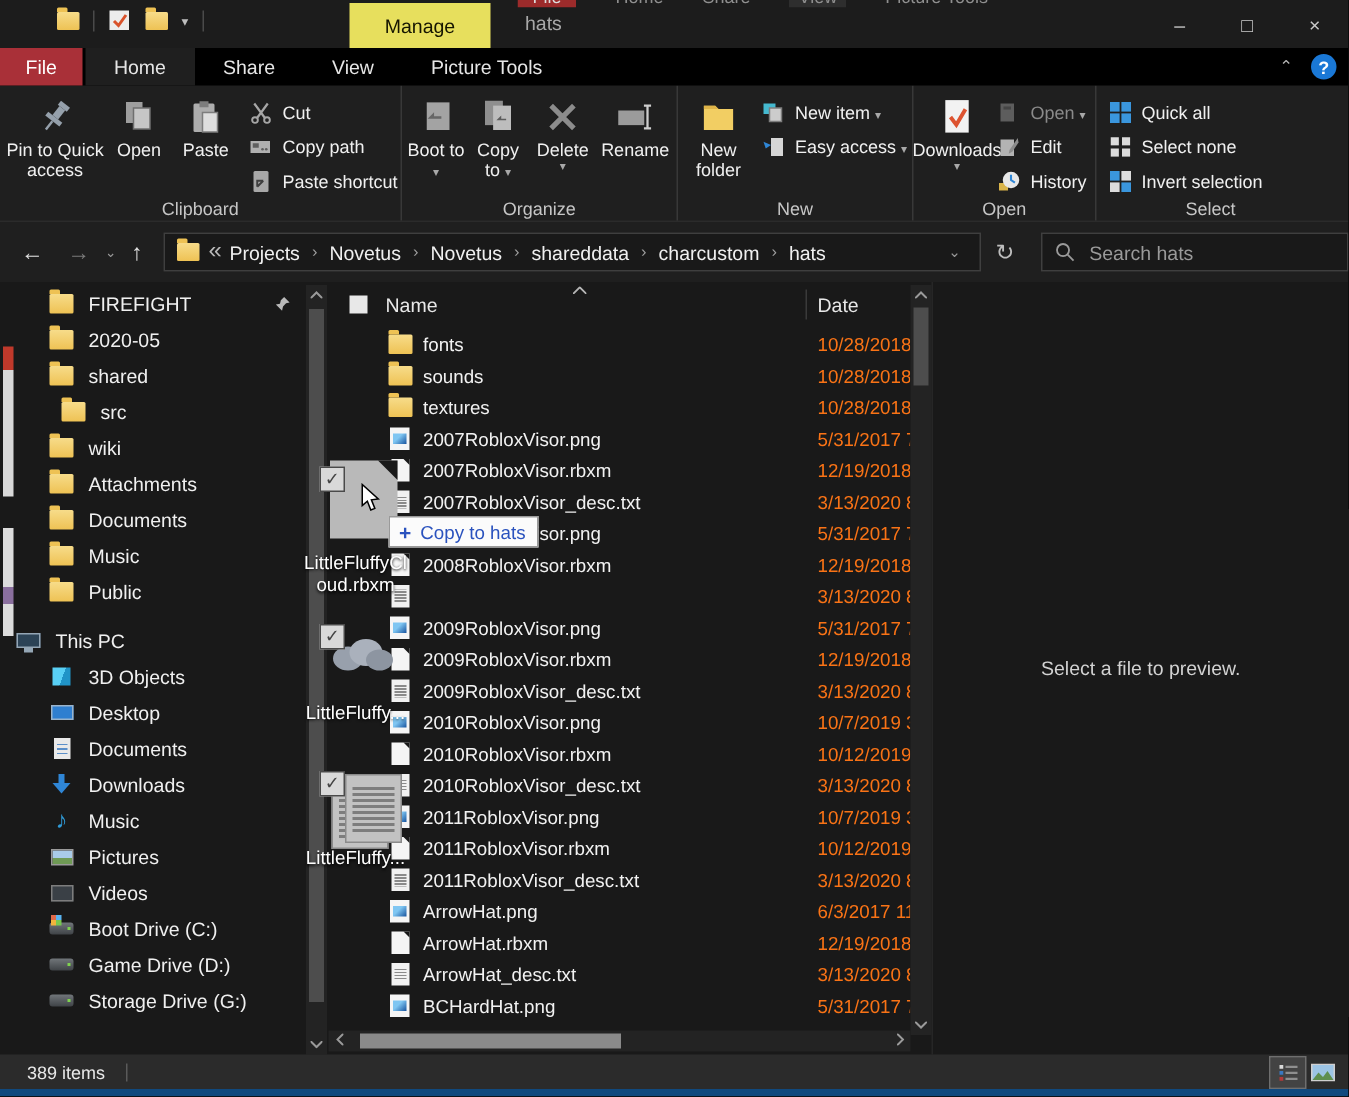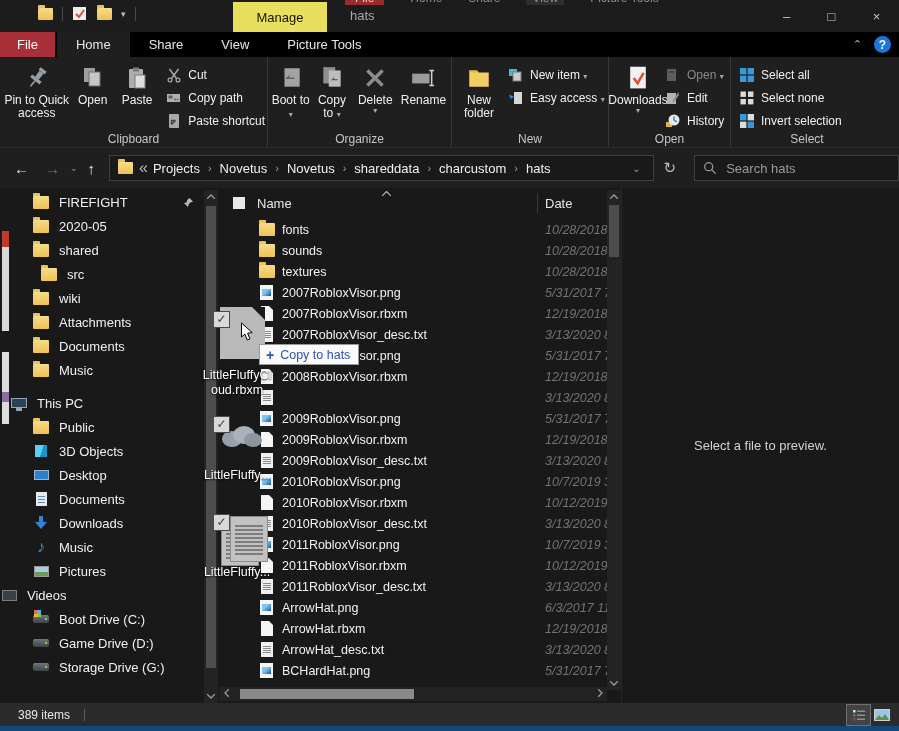--- a/index.html
+++ b/index.html
@@ -107,21 +107,21 @@
   .list-header { position:absolute; left:0; top:2px; width:388px; height:26px; display:flex; align-items:center; font-size:13px; color:#e8e8e8; }
   .hdr-check { width:12px; height:12px; background:#e8e8e8; margin:0 12px 0 14px; }
   .hdr-name { flex:1; }
   .sort-glyph { position:absolute; left:163px; top:-2px; color:#b5b5b5; font-size:9px; }
   .hdr-div { position:absolute; left:318px; top:3px; width:1px; height:20px; background:#3a3a3a; }
   .hdr-date { position:absolute; left:326px; }
   .rows { position:absolute; left:0; top:31px; width:388px; height:462px; overflow:hidden; }
   .frow { display:flex; align-items:center; height:21px; font-size:12.5px; }
   .fic { width:17px; flex:0 0 17px; margin-left:39px; margin-right:7px; display:flex; justify-content:center; }
   .fname { flex:1; color:#f2f2f2; white-space:nowrap; overflow:hidden; }
-  .fdate { position:absolute; left:326px; width:62px; color:#737373; white-space:nowrap; overflow:hidden;font-style:italic; }
+  .fdate { position:absolute; left:326px; width:62px; color:#f97316; white-space:nowrap; overflow:hidden; }
   .frow { position:relative; }
   .ficon-folder { width:16px; height:13px; background:linear-gradient(#f7dc8a,#eec254); border-radius:1px; position:relative; }
   .ficon-folder::before { content:""; position:absolute; top:-3px; left:0; width:7px; height:3px; background:#eec254; border-radius:1px 1px 0 0; }
   .ficon-png { width:13px; height:15px; background:#f5f5f5; position:relative; }
   .ficon-png::after { content:""; position:absolute; left:2px; top:4px; width:9px; height:7px; background:linear-gradient(135deg,#7fc6f2 40%,#17539e); }
   .ficon-rbxm { width:12px; height:15px; background:#f5f5f5; position:relative; }
   .ficon-rbxm::after { content:""; position:absolute; right:0; top:0; border-left:4px solid transparent; border-top:4px solid #191919; }
   .ficon-txt { width:12px; height:15px; background:#f1f1f1; position:relative; }
   .ficon-txt::after { content:""; position:absolute; left:2px; top:3px; width:8px; height:9px; background:repeating-linear-gradient(#f1f1f1 0 1px,#8a8a8a 1px 2px); }
 
@@ -378,21 +378,21 @@
 
     <div class="rgroup" style="width:152px;border-right:none">
       <div class="smallcol" style="padding-left:6px">
         <div class="smallbtn">
           <svg class="sicon16" viewBox="0 0 16 16">
               <rect x="1" y="1" width="6.4" height="6.4" fill="#3a96dd"></rect>
               <rect x="8.6" y="1" width="6.4" height="6.4" fill="#3a96dd"></rect>
               <rect x="1" y="8.6" width="6.4" height="6.4" fill="#3a96dd"></rect>
               <rect x="8.6" y="8.6" width="6.4" height="6.4" fill="#3a96dd"></rect>
             </svg>
-          <span>Select all</span>
+          <span>Quick all</span>
         </div>
         <div class="smallbtn">
           <svg class="sicon16" viewBox="0 0 16 16">
               <rect x="1.5" y="1.5" width="5.4" height="5.4" fill="#dcdcdc"></rect>
               <rect x="9" y="1.5" width="5.4" height="5.4" fill="#dcdcdc"></rect>
               <rect x="1.5" y="9" width="5.4" height="5.4" fill="#dcdcdc"></rect>
               <rect x="9" y="9" width="5.4" height="5.4" fill="#dcdcdc"></rect>
             </svg>
           <span>Select none</span>
         </div>
@@ -512,36 +512,36 @@
           <span>Documents</span>
 
         </div>
         <div class="side-item" style="padding-left: 32px;">
           <span class="sic">
             <span class="sicon-folder"></span>
           </span>
           <span>Music</span>
 
         </div>
+        <div class="side-item" style="padding-left: 32px;">
+          <span class="sic">
+            <span class="sicon-folder"></span>
+          </span>
+          <span>Public</span>
+
+        </div>
         <div class="side-item" style="padding-left: 10px; margin-top: 9px;">
           <span class="sic">
             <span class="sicon-pc"></span>
           </span>
           <span>This PC</span>
 
         </div>
         <div class="side-item" style="padding-left: 32px;">
           <span class="sic">
-            <span class="sicon-folder"></span>
-          </span>
-          <span>Public</span>
-
-        </div>
-        <div class="side-item" style="padding-left: 32px;">
-          <span class="sic">
             <span class="sicon-cube"></span>
           </span>
           <span>3D Objects</span>
 
         </div>
         <div class="side-item" style="padding-left: 32px;">
           <span class="sic">
             <span class="sicon-desktop"></span>
           </span>
           <span>Desktop</span>
@@ -568,21 +568,21 @@
           <span>Music</span>
 
         </div>
         <div class="side-item" style="padding-left: 32px;">
           <span class="sic">
             <span class="sicon-picture"></span>
           </span>
           <span>Pictures</span>
 
         </div>
-        <div class="side-item" style="">
+        <div class="side-item" style="padding-left: 32px;">
           <span class="sic">
             <span class="sicon-video"></span>
           </span>
           <span>Videos</span>
 
         </div>
         <div class="side-item" style="padding-left: 32px;">
           <span class="sic">
             <span class="sicon-drivewin"></span>
           </span>

